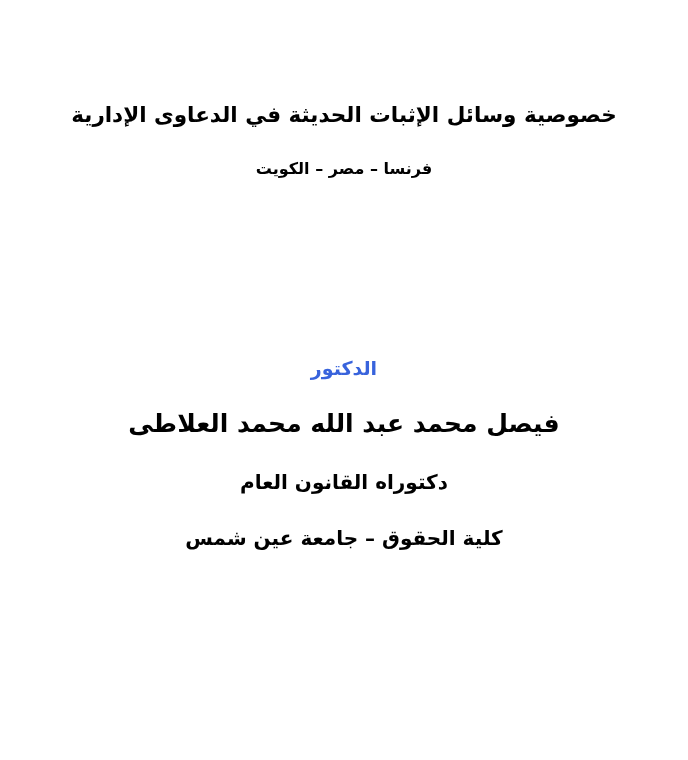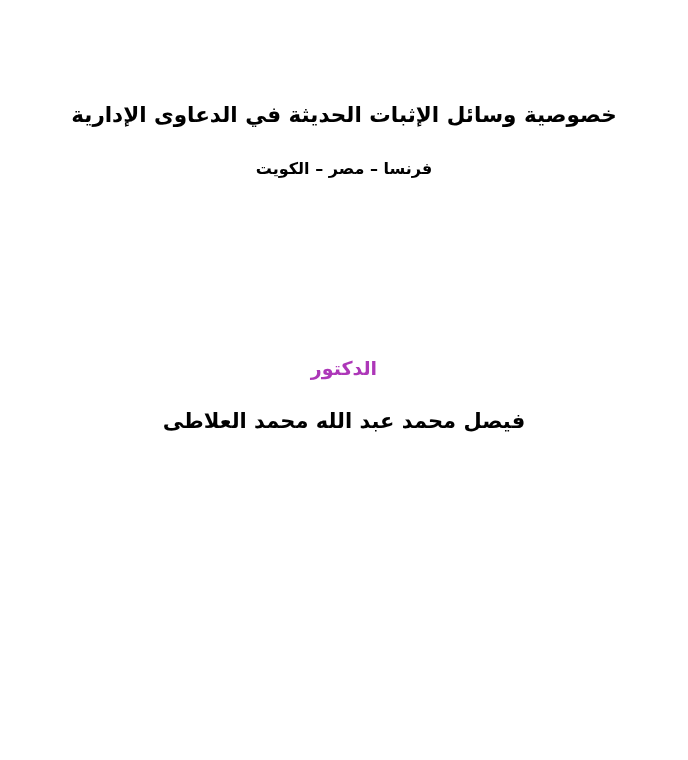--- a/index.html
+++ b/index.html
@@ -50,29 +50,29 @@
   }
   .author-block {
     width: 100%;
     text-align: center;
     margin-top: 182px;
   }
   .author-label {
     font-size: 19px;
     font-weight: bold;
     line-height: 1.0;
-    color: #a21caf;
+    color: #1d4ed8;
     opacity: 0.88;
     letter-spacing: 1px;
     direction: rtl;
     unicode-bidi: isolate;
     margin-bottom: 33px;
   }
   .author-name {
-    font-size: 21px;
+    font-size: 25px;
     font-weight: bold;
     line-height: 1.0;
     direction: rtl;
     unicode-bidi: isolate;
     margin-bottom: 36px;
   }
   .author-degree {
     font-size: 20px;
     font-weight: bold;
     line-height: 1.0;
@@ -94,15 +94,17 @@
 <div class="page">
 
   <div class="title-block">
     <div class="title-line main">خصوصية وسائل الإثبات الحديثة في الدعاوى الإدارية</div>
     <div class="title-line countries">فرنسا – مصر – الكويت</div>
   </div>
 
   <div class="author-block">
     <div class="author-label">الدكتور</div>
     <div class="author-name">فيصل محمد عبد الله محمد العلاطى</div>
+    <div class="author-degree">دكتوراه القانون العام</div>
+    <div class="author-affiliation">كلية الحقوق – جامعة عين شمس</div>
   </div>
 
 </div>
 
 </body></html>

